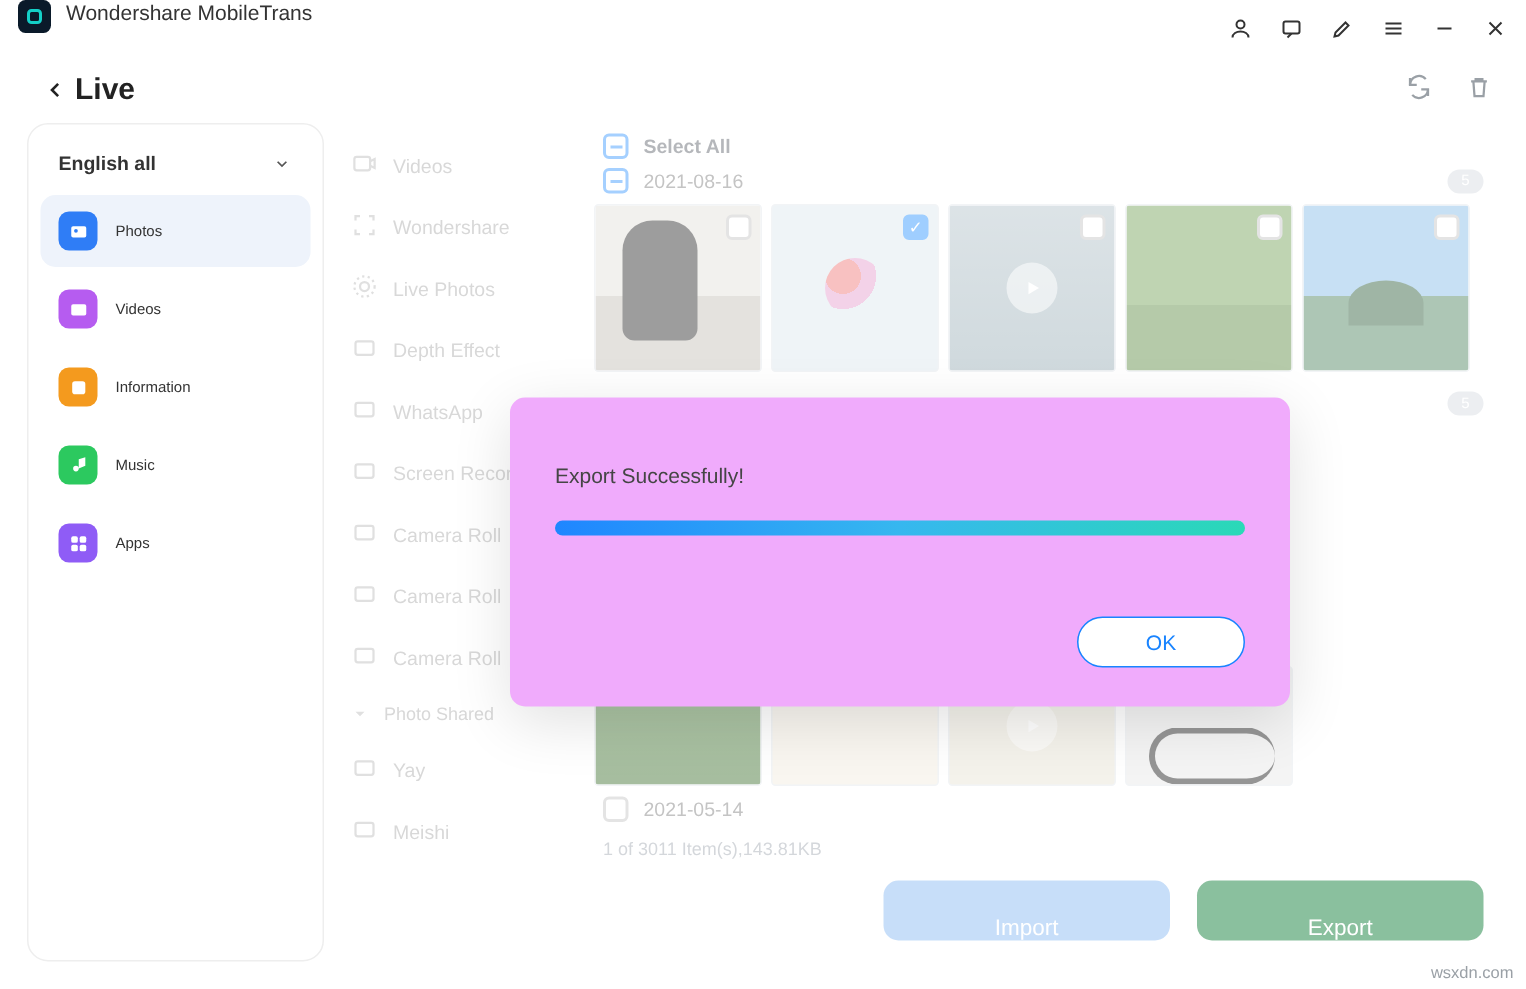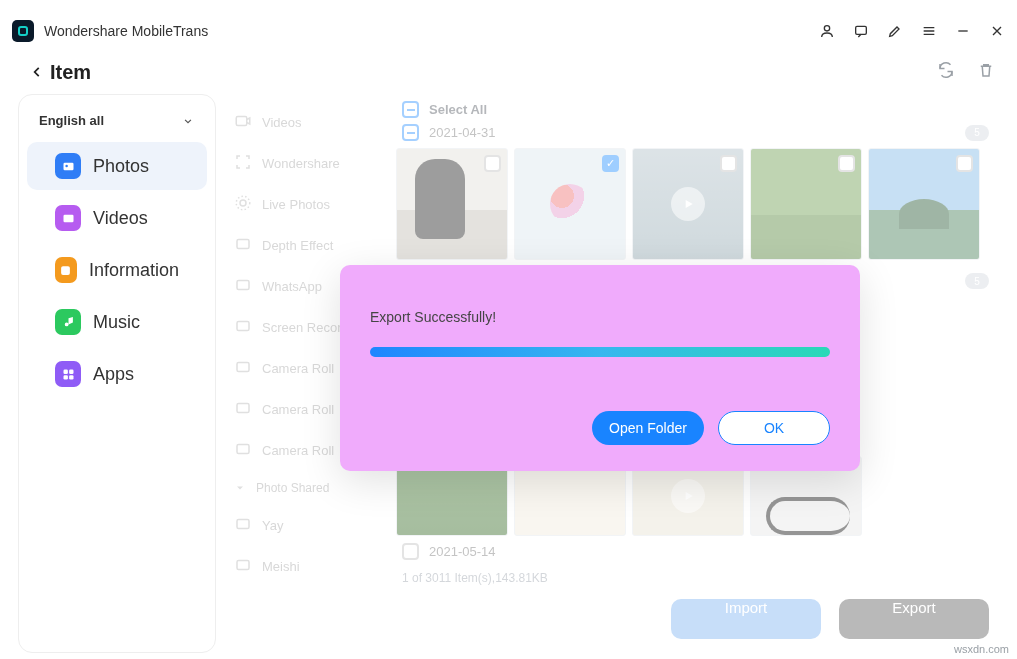--- a/index.html
+++ b/index.html
@@ -1,36 +1,36 @@
 <!DOCTYPE html>
 <html><head>
 <meta charset="utf-8">
 <style>
   * { box-sizing: border-box; margin: 0; padding: 0; font-family: -apple-system, BlinkMacSystemFont, "Segoe UI", Arial, sans-serif; }
   body { width: 1017px; height: 659px; background: #fff; position: relative; overflow: hidden; }
 
   
-  .titlebar { height: 38px; display: flex; align-items: center; padding: 0 12px; margin-top: 12px; }
+  .titlebar { height: 38px; display: flex; padding: 0 12px; }
   .app-logo { width: 22px; height: 22px; background: #0a1a2a; border-radius: 5px; display: flex; align-items: center; justify-content: center; margin-right: 10px; }
   .app-logo-inner { width: 10px; height: 10px; border: 2px solid #14d0c8; border-radius: 3px; }
   .app-title { font-size: 14px; color: #333; font-weight: 500; }
   .titlebar-btns { margin-left: auto; display: flex; gap: 18px; align-items: center; color: #333; }
   .titlebar-btn svg { display: block; }
 
   
   .backrow { height: 44px; display: flex; align-items: center; padding: 0 22px 0 30px; }
   .back-btn { display: flex; align-items: center; gap: 6px; font-size: 20px; font-weight: 700; color: #222; cursor: pointer; }
   .backrow-right { margin-left: auto; display: flex; gap: 22px; color: #888; }
 
   
   .main { display: flex; height: calc(100% - 82px); padding: 0 18px 18px 18px; gap: 0; }
   .sidebar { width: 198px; background: #fff; border-radius: 14px; border: 1px solid #eee; padding: 12px 8px; }
   .lang-sel { display: flex; justify-content: space-between; align-items: center; padding: 6px 12px 14px 12px; font-size: 13px; color: #333; font-weight: 600; text-align: center; }
   .chev { width: 14px; }
-  .nav-item { display: flex; align-items: center; gap: 12px; padding: 11px 28px; border-radius: 10px; font-size: 18px; color: #333; cursor: pointer; margin-bottom: 4px; }
+  .nav-item { display: flex; align-items: center; gap: 12px; padding: 11px 12px; border-radius: 10px; font-size: 10px; color: #333; cursor: pointer; margin-bottom: 4px; }
   .nav-item.active { background: #eef3fb; }
   .nav-icon { width: 26px; height: 26px; border-radius: 7px; display: flex; align-items: center; justify-content: center; }
   .ic-photos { background: #2f7df6; }
   .ic-videos { background: #b65cf0; }
   .ic-info { background: #f49a1e; }
   .ic-music { background: #2cc95f; }
   .ic-apps { background: #8f5cf6; }
 
   .midcol { width: 180px; padding: 8px 10px 8px 16px; color: #b0b0b0; font-size: 13px; }
   .folder-item { display: flex; align-items: center; gap: 10px; padding: 10px 2px; white-space: nowrap; overflow: hidden; }
@@ -46,23 +46,23 @@
   .count-pill { margin-left: auto; width: 24px; height: 16px; border-radius: 8px; background: #d8dde2; font-size: 10px; color: #fff; display: flex; align-items: center; justify-content: center; }
 
   .thumb-row { display: flex; gap: 6px; padding: 4px 0 4px 0; }
   .thumb { width: 112px; height: 112px; background: #d6dee6; border: 1px solid #e4e8ed; border-radius: 3px; position: relative; overflow: hidden; display: flex; align-items: center; justify-content: center; }
   .thumb .cb { position: absolute; top: 6px; right: 6px; }
   .play-circle { width: 34px; height: 34px; border-radius: 50%; background: rgba(255,255,255,0.55); display: flex; align-items: center; justify-content: center; color: #fff; }
 
   .status-row { font-size: 12px; color: #a9afb7; padding: 8px 6px; }
   .action-row { display: flex; gap: 18px; padding: 6px 6px 0 0; }
   .spacer { flex: 1; }
-  .big-btn { width: 150px; height: 40px; border-radius: 10px; display: flex; align-items: flex-start; justify-content: center; font-size: 15px; color: #fff; }
+  .big-btn { width: 191px; height: 40px; border-radius: 10px; display: flex; align-items: flex-end; justify-content: center; font-size: 15px; color: #fff; }
   .big-btn.import { background: #8fbdf2; }
-  .big-btn.export { background: #737373; }
+  .big-btn.export { background: #15803d; }
 
   
   .dim { position: absolute; inset: 82px 0 0 0; background: rgba(255,255,255,0.5); pointer-events: none; }
   .sidebar { position: relative; z-index: 2; }
 
   
   .modal { position: absolute; left: 340px; top: 265px; width: 520px; background: #f0abfc; border-radius: 10px; box-shadow: 0 10px 40px rgba(0,0,0,0.12); padding: 44px 30px 26px 30px; z-index: 5; }
   .modal-title { font-size: 14px; color: #454545; margin-bottom: 22px; }
   .progress { height: 10px; border-radius: 5px; background: linear-gradient(90deg, #1f86ff 0%, #36b7ef 50%, #2ad9b7 100%); margin-bottom: 54px; }
   .modal-btns { display: flex; justify-content: flex-end; gap: 14px; }
@@ -131,21 +131,21 @@
         </svg>
       </span>
   </div>
 </div>
 
 <div class="backrow">
   <div class="back-btn">
     <svg width="14" height="20" viewBox="0 0 24 24" fill="none" stroke="#222" stroke-width="3">
         <path d="M15 5l-7 7 7 7"></path>
       </svg>
-    <span>Item</span>
+    <span>Live</span>
   </div>
   <div class="backrow-right">
     <span><svg width="18" height="18" viewBox="0 0 24 24" fill="none" stroke="#9aa0a6" stroke-width="2">
           <path d="M4 10a8 8 0 0114-5M20 14a8 8 0 01-14 5"></path>
           <path d="M4 4v6h6M20 20v-6h-6"></path>
         </svg></span>
     <span><svg width="18" height="18" viewBox="0 0 24 24" fill="none" stroke="#9aa0a6" stroke-width="2">
           <path d="M5 7h14M9 7V5h6v2M7 7l1 13h8l1-13"></path>
         </svg></span>
   </div>
@@ -287,21 +287,21 @@
     <div class="row-head">
       <span class="cb-sm mixed">
           <span class="dash"></span>
         </span>
       <span style="font-weight:600;color:#6a6f76">Select All</span>
     </div>
     <div class="row-head">
       <span class="cb-sm mixed">
           <span class="dash"></span>
         </span>
-      <span>2021-04-31</span>
+      <span>2021-08-16</span>
       <span class="count-pill">5</span>
     </div>
     <div class="thumb-row">
       <div class="thumb art1">
           <span class="cb-sm cb"></span>
         </div>
       <div class="thumb art2">
           <span class="cb-sm checked cb">✓</span>
         </div>
       <div class="thumb art3">
@@ -356,22 +356,19 @@
     </div>
   </div>
 </div>
 
 <div class="dim"></div>
 
 <div class="modal">
   <div class="modal-title">Export Successfully!</div>
   <div class="progress"></div>
   <div class="modal-btns">
-    <div class="m-btn m-primary">
-        <span>Open Folder</span>
-      </div>
     <div class="m-btn m-secondary">
         <span>OK</span>
       </div>
   </div>
 </div>
 
 <div class="watermark">wsxdn.com</div>
 
 </body></html>

